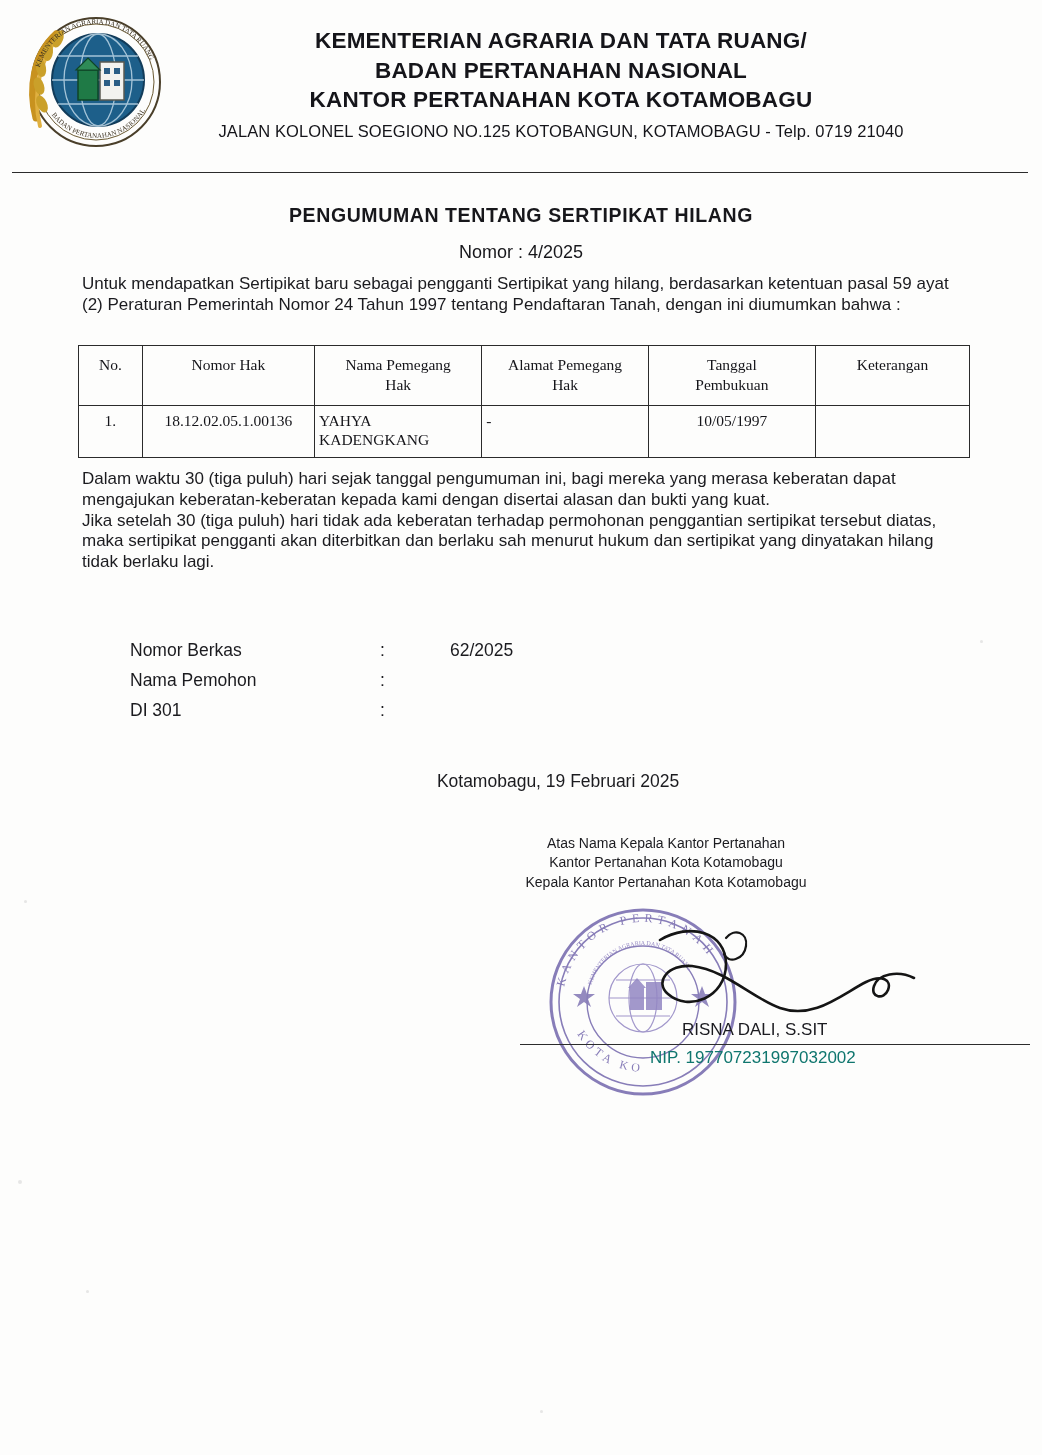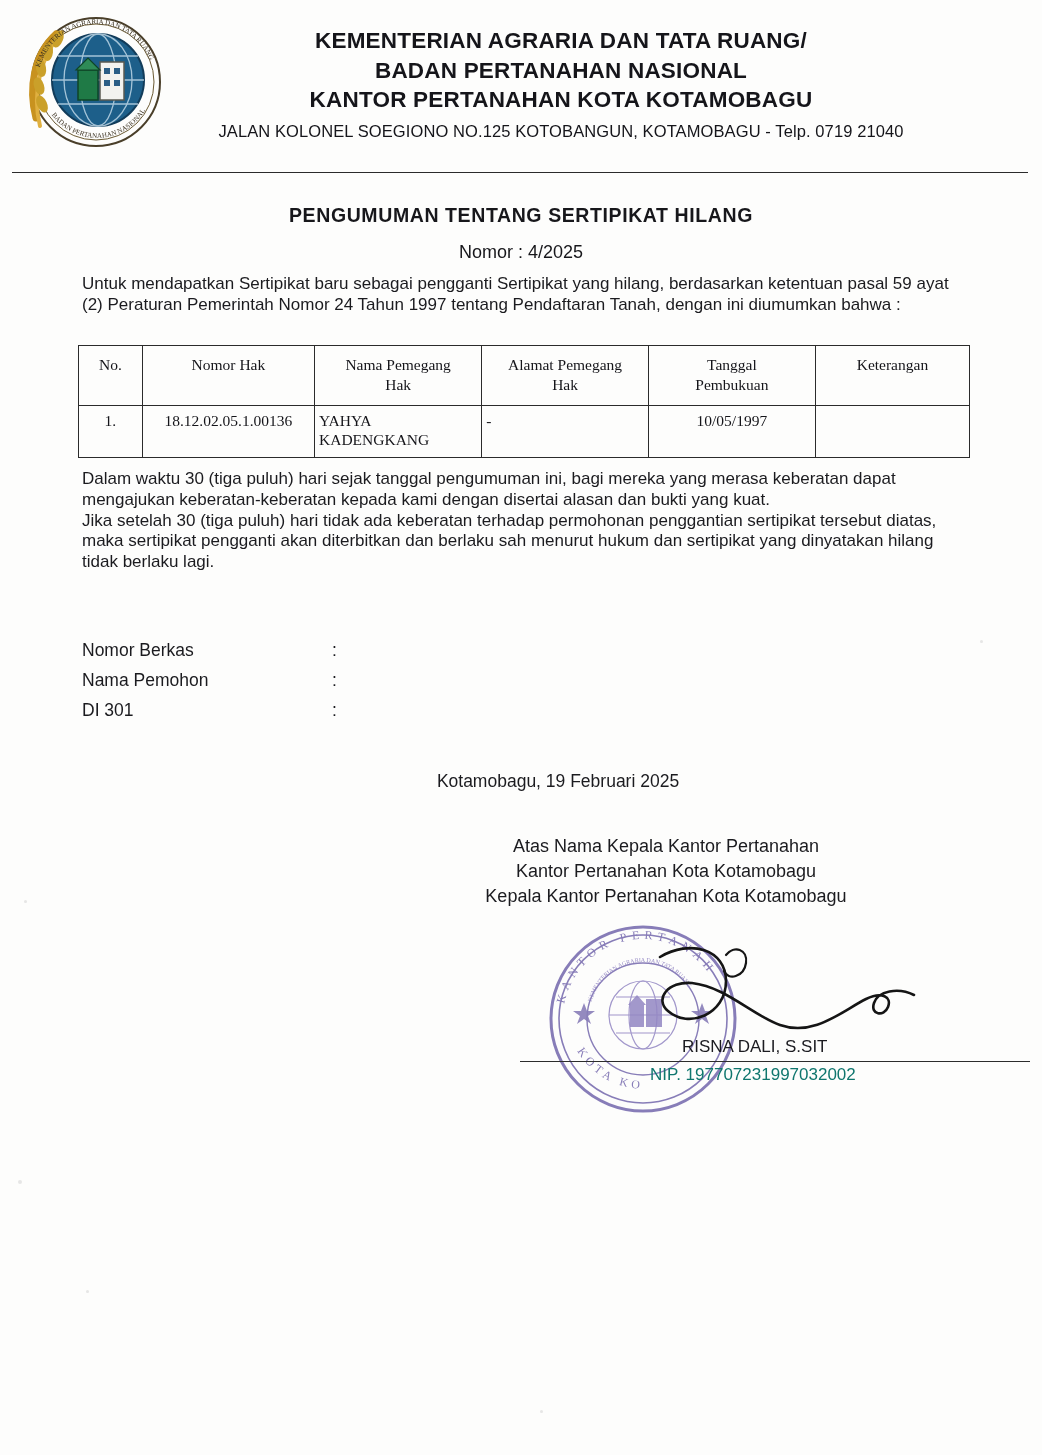--- a/index.html
+++ b/index.html
@@ -130,21 +130,21 @@
     margin-top: 62px;
     padding-left: 82px;
     font-size: 17.5px;
     color: #1b1b1f;
   }
   .field-row {
     display: flex;
     align-items: baseline;
     line-height: 1.72;
   }
-  .f-label { width: 250px; }
+  .f-label { width: 250px; margin-left: 48px; }
   .f-colon { width: 70px; }
   .f-value { flex: 1; }
 
   
   .placedate {
     margin-top: 46px;
     text-align: center;
     font-size: 17.5px;
     color: #1b1b1f;
     padding-left: 40px;
@@ -153,21 +153,21 @@
 
   
   .sign-block {
     margin-top: 42px;
     text-align: center;
     position: relative;
     padding-left: 330px;
     padding-right: 40px;
   }
   .sign-line {
-    font-size: 18px;
+    font-size: 14px;
     line-height: 1.38;
     color: #1b1b1f;
   }
   .sign-area {
     position: relative;
     height: 190px;
   }
   .stamp {
     position: absolute;
     left: 208px;
@@ -315,20 +315,21 @@
 
   <div class="content">
     <p class="para para-30">Dalam waktu 30 (tiga puluh) hari sejak tanggal pengumuman ini, bagi mereka yang merasa keberatan dapat mengajukan keberatan-keberatan kepada kami dengan disertai alasan dan bukti yang kuat.</p>
     <p class="para para-after">Jika setelah 30 (tiga puluh) hari tidak ada keberatan terhadap permohonan penggantian sertipikat tersebut diatas, maka sertipikat pengganti akan diterbitkan dan berlaku sah menurut hukum dan sertipikat yang dinyatakan hilang tidak berlaku lagi.</p>
   </div>
 
   <div class="fields">
     <div class="field-row">
       <span class="f-label">Nomor Berkas</span>
       <span class="f-colon">:</span>
+      <span class="f-value">62/2025</span>
     </div>
     <div class="field-row">
       <span class="f-label">Nama Pemohon</span>
       <span class="f-colon">:</span>
     </div>
     <div class="field-row">
       <span class="f-label">DI 301</span>
       <span class="f-colon">:</span>
     </div>
   </div>

